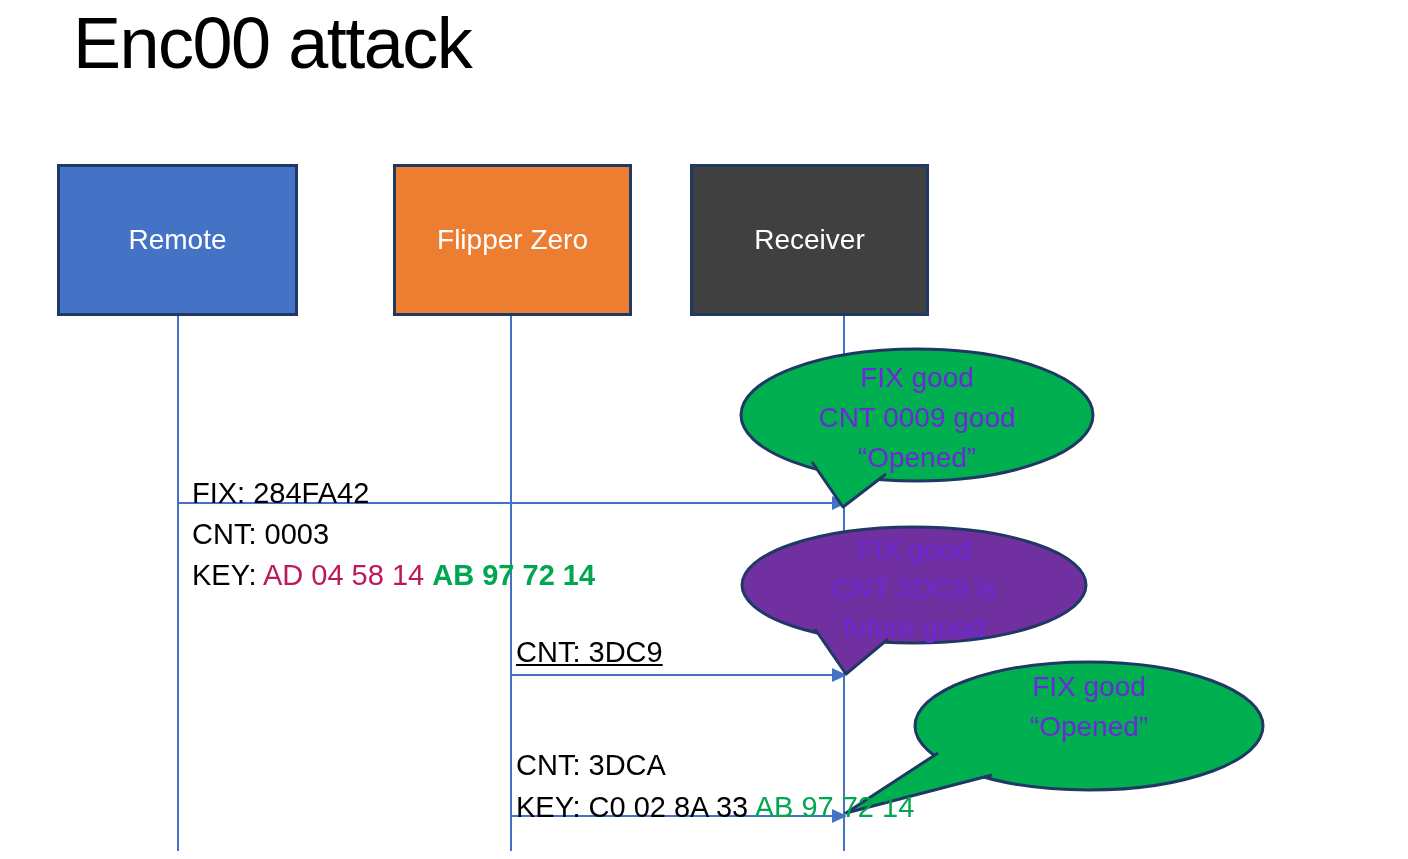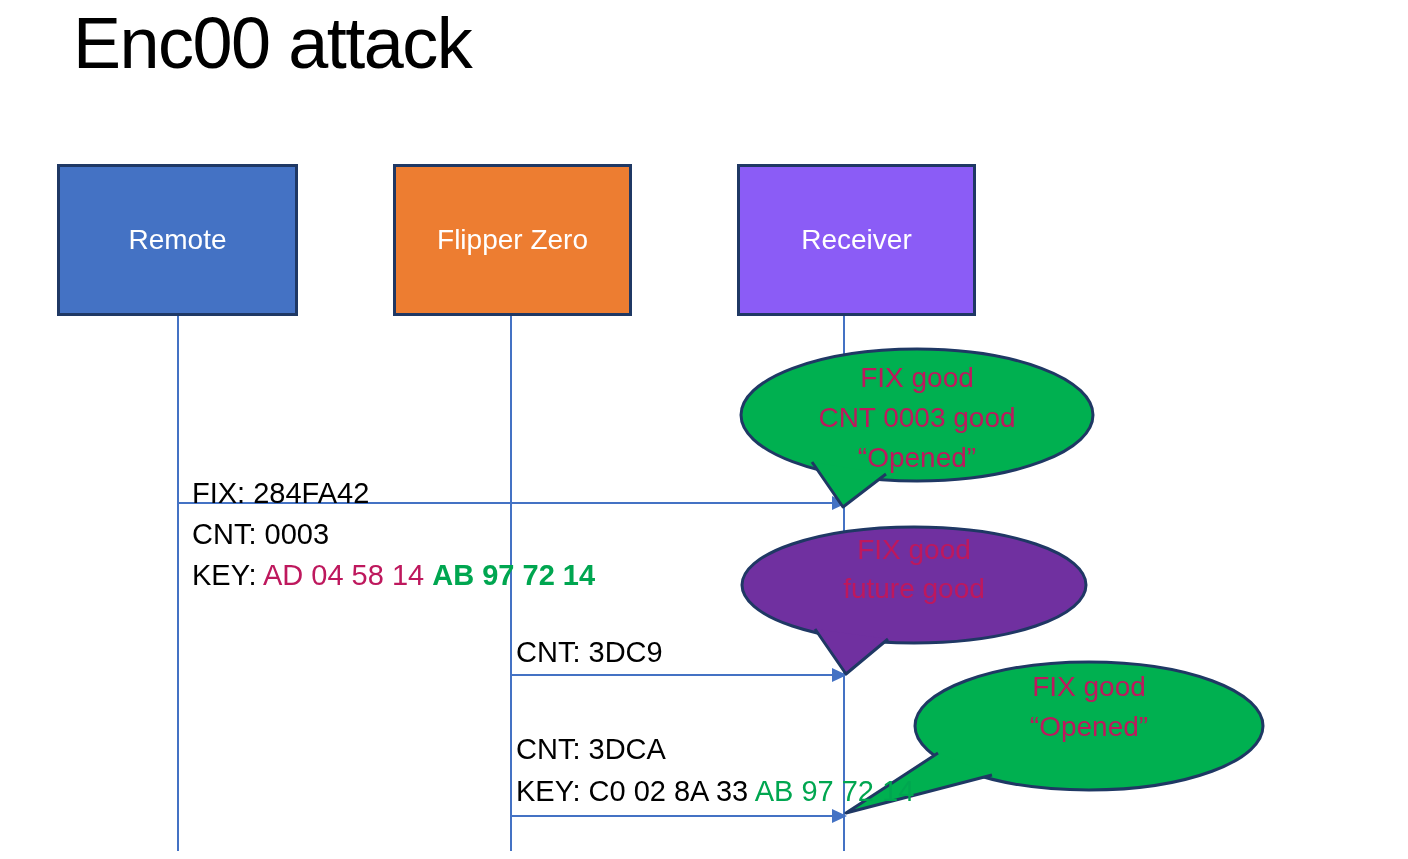--- a/index.html
+++ b/index.html
@@ -14,50 +14,50 @@
     white-space:nowrap;
   }
   .actor {
     position:absolute; top:164px; height:152px;
     border:3px solid #1F3864; box-sizing:border-box;
     display:flex; align-items:center; justify-content:center;
     color:#ffffff; font-size:28px; white-space:nowrap;
   }
   .actor-remote   { left:57px;  width:241px; background:#4472C4; }
   .actor-flipper  { left:393px; width:239px; background:#ED7D31; }
-  .actor-receiver { left:737px; width:239px; background:#8b5cf6; }
+  .actor-receiver { left:690px; width:239px; background:#404040; }
 
   .lifeline {
     position:absolute; top:316px; height:535px; width:2px; background:#4472C4;
   }
   .lifeline-remote   { left:177px; }
   .lifeline-flipper  { left:510px; }
   .lifeline-receiver { left:843px; }
 
   .msg-line { position:absolute; height:2px; background:#4472C4; }
   .arrowhead {
     position:absolute; width:0; height:0;
     border-top:7px solid transparent; border-bottom:7px solid transparent;
     border-left:15px solid #4472C4;
   }
 
   .msg-text {
     position:absolute; font-size:29px; color:#000000; white-space:nowrap;
   }
   .msg1 { left:192px; top:473px; line-height:41px; }
-  .msg2 { left:516px; top:631px; line-height:42px; }
-  .msg3 { left:516px; top:728px; line-height:42px; }
+  .msg2 { left:516px; top:631px; line-height:42px;text-decoration:underline; }
+  .msg3 { left:516px; top:744px; line-height:42px; }
   .seg-red   { color:#be185d; }
   .seg-green { color:#00A650; }
   .seg-green-bold { color:#00A650; font-weight:bold; }
 
   svg.bubbles { position:absolute; left:0; top:0; }
 
   .bubble-text {
-    position:absolute; color:#be185d; font-size:28px; text-align:center;
+    position:absolute; color:#6d28d9; font-size:28px; text-align:center;
     white-space:nowrap;
   }
   .bt1 { left:741px; top:358px; width:352px; line-height:40px; }
   .bt2 { left:742px; top:530px; width:344px; line-height:39px; }
   .bt3 { left:915px; top:667px; width:348px; line-height:40px; }
 </style>
 </head>
 <body>
 
 <div id="canvas">
@@ -115,25 +115,26 @@
     <div>CNT: 3DC9</div>
   </div>
 
   <div class="msg-text msg3">
     <div>CNT: 3DCA</div>
     <div><span>KEY: C0 02 8A 33 </span><span class="seg-green">AB 97 72 14</span></div>
   </div>
 
   <div class="bubble-text bt1">
     <div>FIX good</div>
-    <div>CNT 0003 good</div>
+    <div>CNT 0009 good</div>
     <div>“Opened”</div>
   </div>
   <div class="bubble-text bt2">
     <div>FIX good</div>
+    <div>CNT 3DC9 is</div>
     <div>future good</div>
   </div>
   <div class="bubble-text bt3">
     <div>FIX good</div>
     <div>“Opened”</div>
   </div>
 
 </div>
 
 </body></html>

